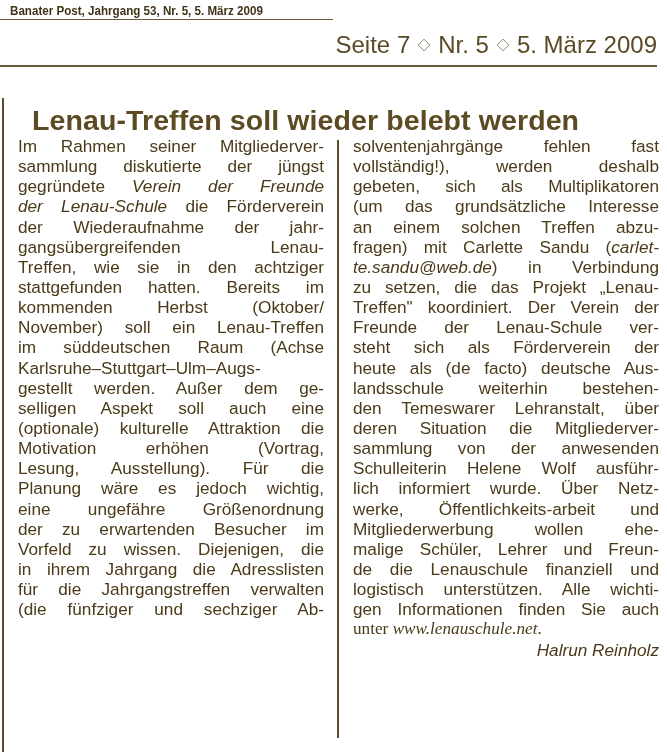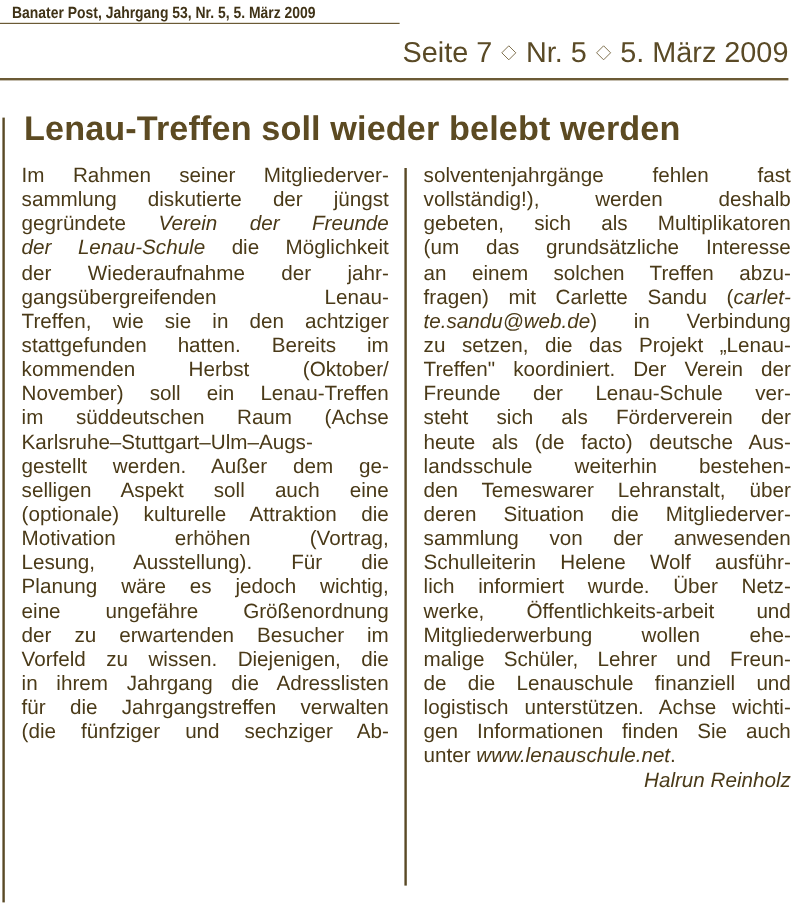--- a/index.html
+++ b/index.html
@@ -82,20 +82,21 @@
     }
     .column .line {
       display: block;
       white-space: nowrap;
       text-align: justify;
       text-align-last: justify;
       height: 20.15px;
     }
     .column .line.last {
       text-align-last: left;
+      font-family: Liberation Serif, serif;
     }
     .column .line.right {
       text-align-last: right;
     }
     .col-left { left: 18px; }
     .col-right { left: 353px; }
     .col-divider {
       position: absolute;
       left: 337px;
       top: 140px;
@@ -123,27 +124,27 @@
   <div class="masthead-rule"></div>
 </div>
 
 <div class="pageinfo">
   <span>Seite 7</span><span class="sep-glyph"></span><span>Nr. 5</span><span class="sep-glyph"></span><span>5. März 2009</span>
 </div>
 <div class="pageinfo-rule"></div>
 
 <div class="frame-left"></div>
 
-<h1 class="headline" style="margin:4px;">Lenau-Treffen soll wieder belebt werden</h1>
+<h1 class="headline" style="margin:16px;">Lenau-Treffen soll wieder belebt werden</h1>
 
 <div class="column col-left" id="col-left">
     <span class="line">Im Rahmen seiner Mitgliederver-</span>
     <span class="line">sammlung diskutierte der jüngst</span>
     <span class="line"><span>gegründete </span><em>Verein der Freunde</em></span>
-    <span class="line"><em>der Lenau-Schule</em><span> die Möglichkeit</span></span>
+    <span class="line"><em>der Lenau-Schule</em><span> die Förderverein</span></span>
     <span class="line">der Wiederaufnahme der jahr-</span>
     <span class="line">gangsübergreifenden Lenau-</span>
     <span class="line">Treffen, wie sie in den achtziger</span>
     <span class="line">stattgefunden hatten. Bereits im</span>
     <span class="line">kommenden Herbst (Oktober/</span>
     <span class="line">November) soll ein Lenau-Treffen</span>
     <span class="line">im süddeutschen Raum (Achse</span>
     <span class="line">Karlsruhe–Stuttgart–Ulm–Augs-</span>
     <span class="line">gestellt werden. Außer dem ge-</span>
     <span class="line">selligen Aspekt soll auch eine</span>
@@ -175,17 +176,17 @@
     <span class="line">landsschule weiterhin bestehen-</span>
     <span class="line">den Temeswarer Lehranstalt, über</span>
     <span class="line">deren Situation die Mitgliederver-</span>
     <span class="line">sammlung von der anwesenden</span>
     <span class="line">Schulleiterin Helene Wolf ausführ-</span>
     <span class="line">lich informiert wurde. Über Netz-</span>
     <span class="line">werke, Öffentlichkeits-arbeit und</span>
     <span class="line">Mitgliederwerbung wollen ehe-</span>
     <span class="line">malige Schüler, Lehrer und Freun-</span>
     <span class="line">de die Lenauschule finanziell und</span>
-    <span class="line">logistisch unterstützen. Achse wichti-</span>
+    <span class="line">logistisch unterstützen. Alle wichti-</span>
     <span class="line">gen Informationen finden Sie auch</span>
     <span class="line last"><span>unter </span><em>www.lenauschule.net</em><span>.</span></span>
     <span class="line right" style="font-style: italic; text-align: right;">Halrun Reinholz</span>
   </div>
 
 </body></html>

